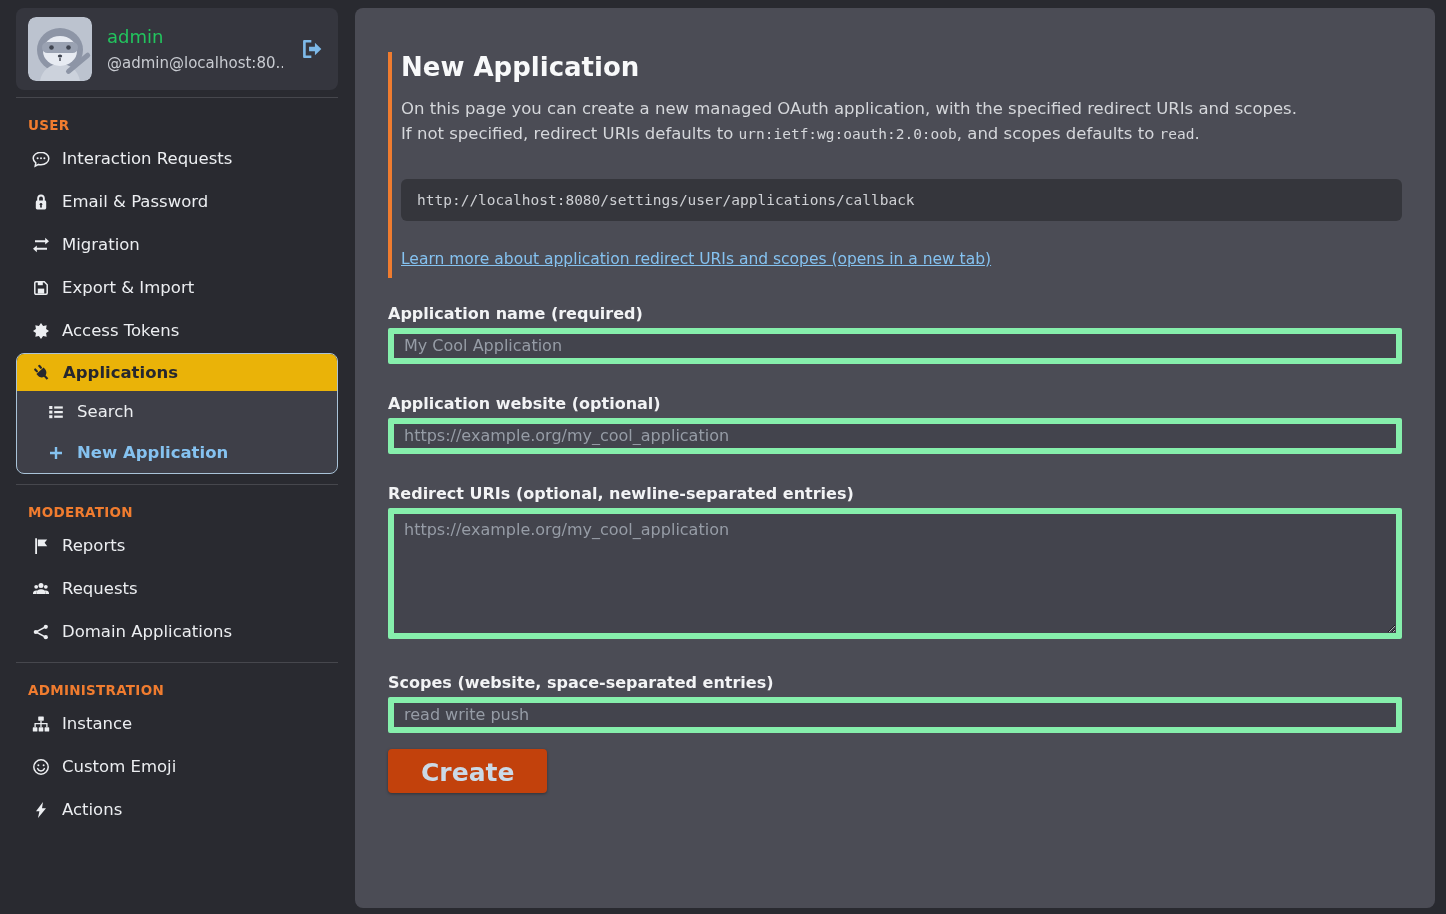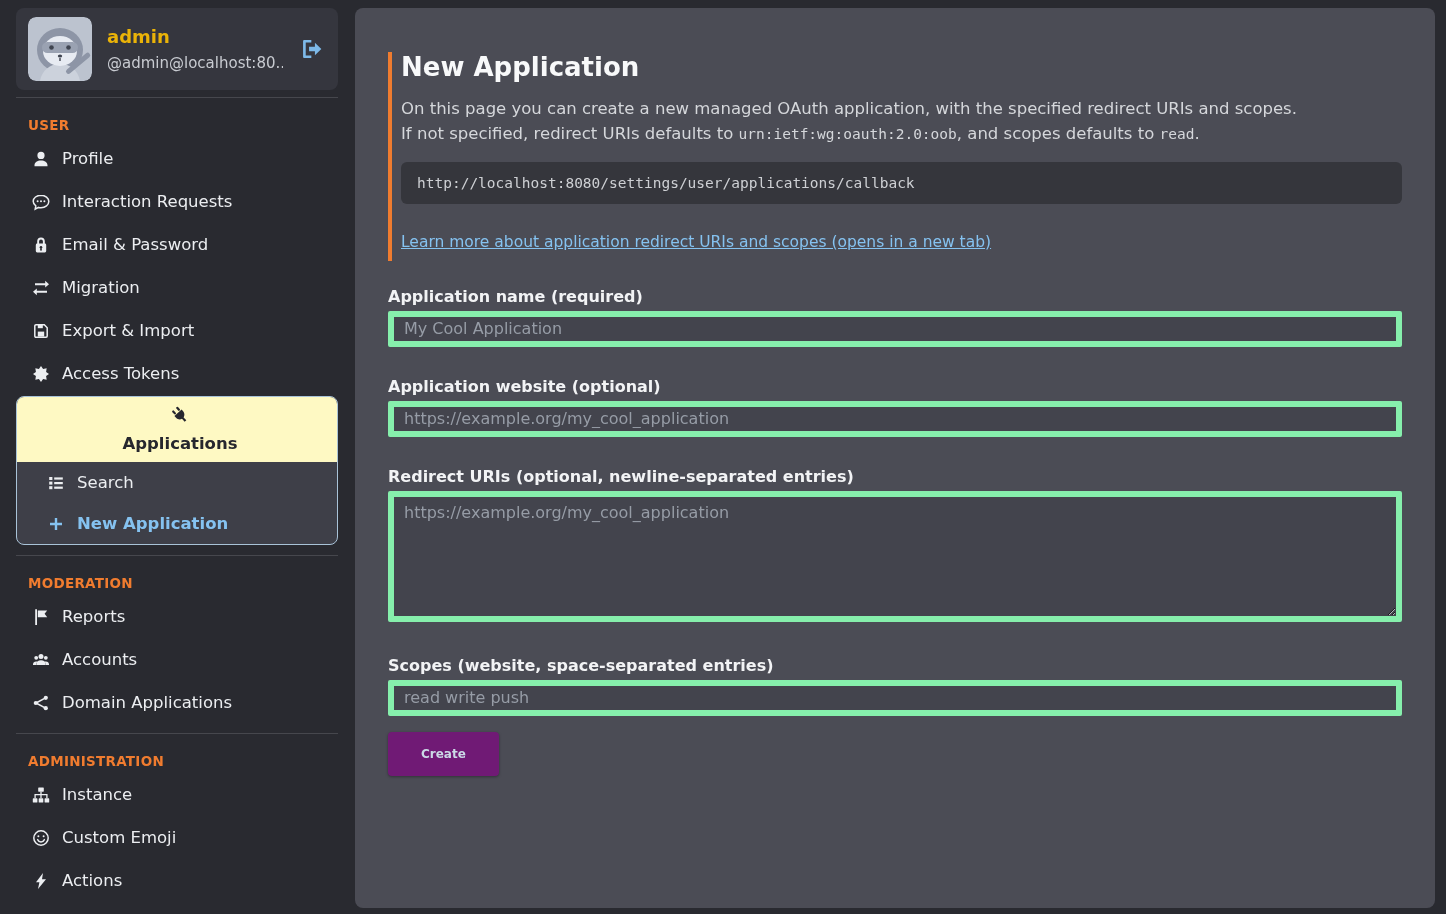--- a/index.html
+++ b/index.html
@@ -15,78 +15,78 @@
     width: 355px; flex-shrink: 0;
     padding: 8px 17px 0 16px;
   }
   .user-card {
     background: #35363e; border-radius: 8px;
     display: flex; align-items: center; gap: 15px;
     padding: 9px 12px; height: 82px;
   }
   .avatar { width: 64px; height: 64px; border-radius: 8px; overflow: hidden; flex-shrink: 0; }
   .user-info { flex: 1; min-width: 0; }
-  .user-name { font-size: 18px; font-weight: bold; color: #eab308; margin-bottom: 7px; }
+  .user-name { font-size: 18px; font-weight: normal; color: #22c55e; margin-bottom: 7px; }
   .user-handle { font-size: 15px; color: #c8cbd1; white-space: nowrap; overflow: hidden; }
   .logout { flex-shrink: 0; color: #7db9e8; display: flex; align-items: center; padding: 2px; cursor: pointer; }
   .divider { height: 1px; background: #46474d; margin-top: 7px; }
   .section-label {
     color: #f07c2f; font-size: 13.5px; font-weight: bold;
     letter-spacing: 0.02em; margin: 19px 0 5px 12px;
   }
   .nav-item {
     display: flex; align-items: center; gap: 10px;
     padding: 11px 8px 11px 14px; margin-bottom: 2px;
     font-size: 16.5px; color: #eceef1; border-radius: 8px; cursor: pointer;
   }
   .nav-icon { width: 22px; display: flex; justify-content: center; align-items: center; flex-shrink: 0; }
   .app-group {
     border: 1px solid #a9c3d8; border-radius: 8px;
     background: #3e3f48; overflow: hidden; margin: 2px 0 0 0;
   }
   .app-group .nav-item { border-radius: 0; margin: 0; }
   .app-group .nav-item.selected {
-    background: #fef9c3; color: #26272e; font-weight: bold; padding-top: 9px; padding-bottom: 9px; flex-direction: column;
+    background: #eab308; color: #26272e; font-weight: bold; padding-top: 9px; padding-bottom: 9px;
   }
   .app-group .sub-item { padding-left: 28px; }
   .app-group .sub-item.active { color: #85c2f0; font-weight: bold; }
   .group-divider { height: 1px; background: #46474d; margin: 10px 0 0 0; }
   
   .main-panel {
     flex: 1; margin: 8px 11px 6px 0;
     background: #4b4c55; border-radius: 8px;
     padding: 44px 33px; height: 900px; overflow: hidden;
   }
   .docs { border-left: 4px solid #f07c2f; padding-left: 9px; }
   h1.page-title { margin: 0 0 15px 0; font-size: 26px; font-weight: bold; color: #f8f9fa; }
   .intro { font-size: 16.5px; color: #d5d7db; line-height: 1.5; }
   .intro code { font-family: "DejaVu Sans Mono", "Liberation Mono", monospace; font-size: 14.5px; }
   .code-block {
     background: #35363c; border-radius: 6px; padding: 13px 16px;
-    margin-top: 15px; font-family: "DejaVu Sans Mono", "Liberation Mono", monospace;
+    margin-top: 32px; font-family: "DejaVu Sans Mono", "Liberation Mono", monospace;
     font-size: 14.5px; color: #ced0d4; white-space: nowrap; overflow: hidden;
   }
   .learn-link {
     display: inline-block; margin: 29px 0 10px 0;
     color: #85c2f0; text-decoration: underline; font-size: 15.5px; cursor: pointer;
   }
   form { margin-top: 26px; }
   .field { margin-bottom: 30px; }
   .field label { display: block; font-size: 16px; font-weight: bold; color: #f2f3f5; margin-bottom: 5px; }
   .field input, .field textarea {
     width: 100%; background: #43444d; border: 6px solid #86efac; border-radius: 2px;
     color: #e8eaee; font-size: 16px; font-family: inherit; padding: 6px 10px;
     outline: none;
   }
   .field input { height: 36px; }
   .field textarea { height: 131px; resize: vertical; }
   .field input::placeholder, .field textarea::placeholder { color: #969ca6; opacity: 1; }
   .field.last { margin-bottom: 16px; }
   .create-btn {
-    background: #701a75; color: #cbd9e6; font-weight: bold; font-size: 12px;
+    background: #c2410c; color: #cbd9e6; font-weight: bold; font-size: 25px;
     font-family: inherit; border: none; border-radius: 4px;
     padding: 9px 33px; height: 44px; cursor: pointer;
     box-shadow: 0 1px 3px rgba(0,0,0,0.35);
   }
   svg { display: block; }
 </style>
 </head>
 <body>
 
 <nav class="sidebar">
@@ -115,28 +115,20 @@
         <path d="M8.5 2.2H3.3c-.6 0-1 .4-1 1v11.6c0 .6.4 1 1 1h5.2v-2H4.3V4.2h4.2v-2Z"></path>
         <path d="M11.2 4.4 16 9l-4.8 4.6v-3H6.8V7.4h4.4v-3Z"></path>
       </svg>
     </span>
   </div>
 
   <div class="divider"></div>
 
   <div class="section-label">USER</div>
 
-  <div class="nav-item">
-    <span class="nav-icon">
-      <svg width="18" height="18" viewBox="0 0 18 18" fill="currentColor">
-          <path d="M9 9a3.6 3.6 0 1 0 0-7.2A3.6 3.6 0 0 0 9 9Zm0 1.6c-3.6 0-6.5 2-6.5 4.8v.8h13v-.8c0-2.8-2.9-4.8-6.5-4.8Z"></path>
-        </svg>
-    </span>
-    <span>Profile</span>
-  </div>
 
 
   <div class="nav-item">
     <span class="nav-icon">
       <svg width="18" height="18" viewBox="0 0 18 18" fill="currentColor">
         <path fill="none" stroke="currentColor" stroke-width="1.5" d="M9 2.2c-4.3 0-7.8 2.7-7.8 6.1 0 1.8 1 3.4 2.6 4.5l-.6 3.4 3.4-1.8c.8.2 1.6.3 2.4.3 4.3 0 7.8-2.7 7.8-6.1S13.3 2.2 9 2.2Z"></path>
         <circle cx="5.6" cy="8.3" r="1"></circle>
           <circle cx="9" cy="8.3" r="1"></circle>
           <circle cx="12.4" cy="8.3" r="1"></circle>
       </svg>
@@ -240,21 +232,21 @@
     <span class="nav-icon">
       <svg width="18" height="18" viewBox="0 0 18 18" fill="currentColor">
         <circle cx="4.2" cy="6.8" r="1.9"></circle>
           <circle cx="13.8" cy="6.8" r="1.9"></circle>
           <circle cx="9" cy="5.6" r="2.5"></circle>
         <path d="M9 9.2c2.7 0 4.7 1.6 4.7 3.7v1H4.3v-1c0-2.1 2-3.7 4.7-3.7Z"></path>
         <path d="M1 13.9v-.7c0-1.5 1.3-2.7 3.1-2.7.5 0 1 .1 1.4.3-.9.8-1.4 1.9-1.4 3v.1H1Z"></path>
         <path d="M17 13.9v-.7c0-1.5-1.3-2.7-3.1-2.7-.5 0-1 .1-1.4.3.9.8 1.4 1.9 1.4 3v.1H17Z"></path>
       </svg>
     </span>
-    <span>Accounts</span>
+    <span>Requests</span>
   </div>
 
   <div class="nav-item">
     <span class="nav-icon">
       <svg width="18" height="18" viewBox="0 0 18 18" fill="currentColor">
         <path fill="none" stroke="currentColor" stroke-width="1.5" d="M4 9l9.6-5.2M4 9l9.6 5.2"></path>
         <circle cx="3.8" cy="9" r="2.1"></circle>
           <circle cx="13.8" cy="3.8" r="2.1"></circle>
           <circle cx="13.8" cy="14.2" r="2.1"></circle>
       </svg>

